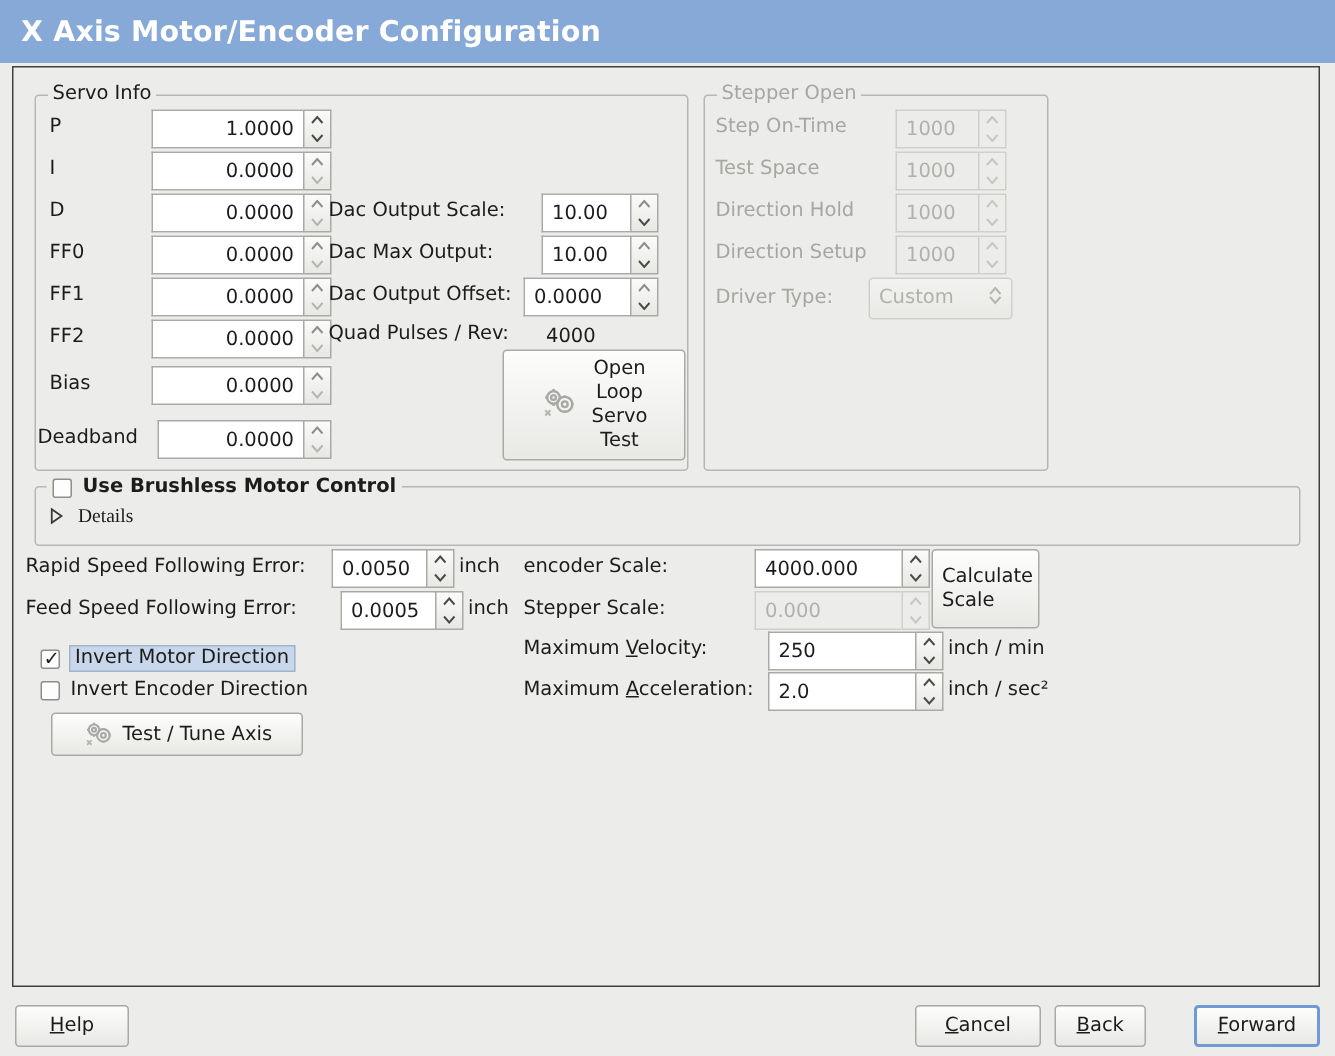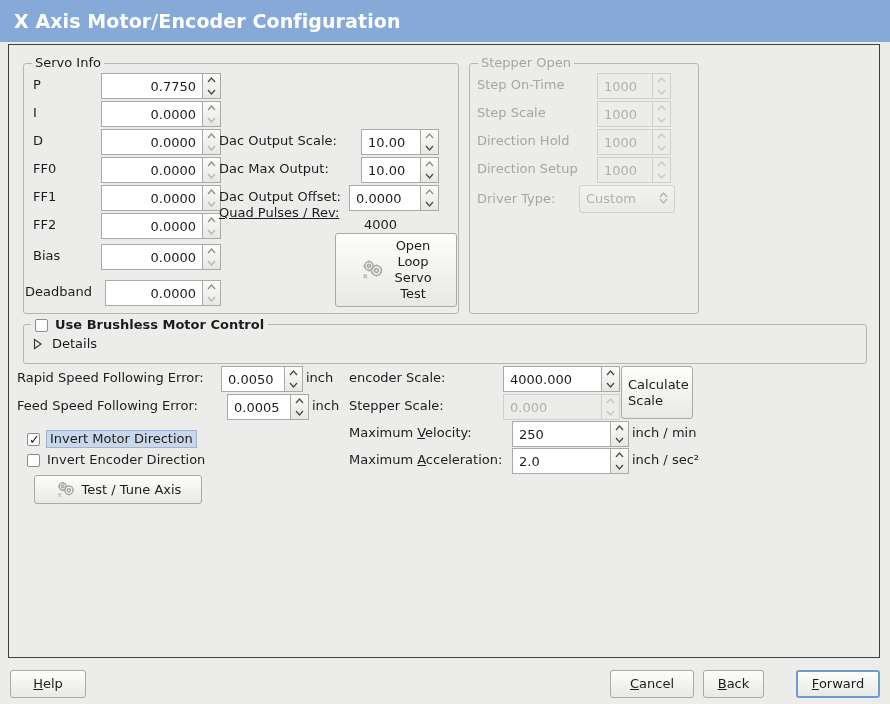--- a/index.html
+++ b/index.html
@@ -111,21 +111,21 @@
   }
   .cbwrap .cblabel { white-space: nowrap; line-height: 16px; }
   .cbwrap .cblabel.focused {
     background: #c8d7ea;
     border: 1px solid #9fb4cd;
     padding: 0 3px; margin-left: -1px;
     box-sizing: border-box;
   }
 
   
-  .disclosure { position: absolute; display: flex; align-items: center; gap: 9px; }
+  .disclosure { position: absolute; display: flex; align-items: center; gap: 9px; font-family: Liberation Serif, serif; }
   .tri { width: 10px; height: 12px; flex: 0 0 10px; }
 
   
   .gear { display: inline-block; }
 
   
   .bottombar { position: absolute; left: 0; top: 660px; width: 890px; height: 44px; }
 </style>
 </head>
 <body>
@@ -145,21 +145,21 @@
     <div class="lbl" style="left:24px; top:32px;">P</div>
     <div class="lbl" style="left:24px; top:60px;">I</div>
     <div class="lbl" style="left:24px; top:88px;">D</div>
     <div class="lbl" style="left:24px; top:116px;">FF0</div>
     <div class="lbl" style="left:24px; top:144px;">FF1</div>
     <div class="lbl" style="left:24px; top:172px;">FF2</div>
     <div class="lbl" style="left:24px; top:203px;">Bias</div>
     <div class="lbl" style="left:16px; top:239px;">Deadband</div>
 
     <div class="spin ralign" style="left:92px; top:28px; width:120px;">
-      <div class="field">0.7750</div>
+      <div class="field">1.0000</div>
       <div class="btns">
         <div class="ar">
             <svg width="9" height="6" viewBox="0 0 9 6">
               <path d="M1 5 L4.5 1 L8 5" stroke="#4a4a46" stroke-width="1.3" fill="none"></path>
             </svg>
           </div>
         <div class="ar">
             <svg width="9" height="6" viewBox="0 0 9 6">
               <path d="M1 1 L4.5 5 L8 1" stroke="#4a4a46" stroke-width="1.3" fill="none"></path>
             </svg>
@@ -316,21 +316,21 @@
             </svg>
           </div>
         <div class="ar">
             <svg width="9" height="6" viewBox="0 0 9 6">
               <path d="M1 1 L4.5 5 L8 1" stroke="#4a4a46" stroke-width="1.3" fill="none"></path>
             </svg>
           </div>
       </div>
     </div>
 
-    <div class="lbl" style="left:210px; top:160px;text-decoration:underline;">Quad Pulses / Rev:</div>
+    <div class="lbl" style="left:210px; top:170px;">Quad Pulses / Rev:</div>
     <div class="staticval" style="left:355px; top:172px;">4000</div>
 
     <div class="btn" style="left:326px; top:188px; width:122px; height:74px;">
       <span class="gear" style="margin-right:8px;">
         <svg width="26" height="24" viewBox="0 0 26 24">
           <g fill="none" stroke="#a8a8a4" stroke-width="1.6">
             <circle cx="9" cy="9" r="4.2"></circle>
             <circle cx="9" cy="9" r="1.6"></circle>
             <circle cx="16.5" cy="13.5" r="5"></circle>
             <circle cx="16.5" cy="13.5" r="1.9"></circle>
@@ -362,21 +362,21 @@
             </svg>
           </div>
         <div class="ar">
             <svg width="9" height="6" viewBox="0 0 9 6">
               <path d="M1 1 L4.5 5 L8 1" stroke="#c6c6c2" stroke-width="1.3" fill="none"></path>
             </svg>
           </div>
       </div>
     </div>
 
-    <div class="lbl dim" style="left:468px; top:60px;">Step Scale</div>
+    <div class="lbl dim" style="left:468px; top:60px;">Test Space</div>
     <div class="spin disabled" style="left:588px; top:56px; width:74px;">
       <div class="field">1000</div>
       <div class="btns">
         <div class="ar">
             <svg width="9" height="6" viewBox="0 0 9 6">
               <path d="M1 5 L4.5 1 L8 5" stroke="#c6c6c2" stroke-width="1.3" fill="none"></path>
             </svg>
           </div>
         <div class="ar">
             <svg width="9" height="6" viewBox="0 0 9 6">

